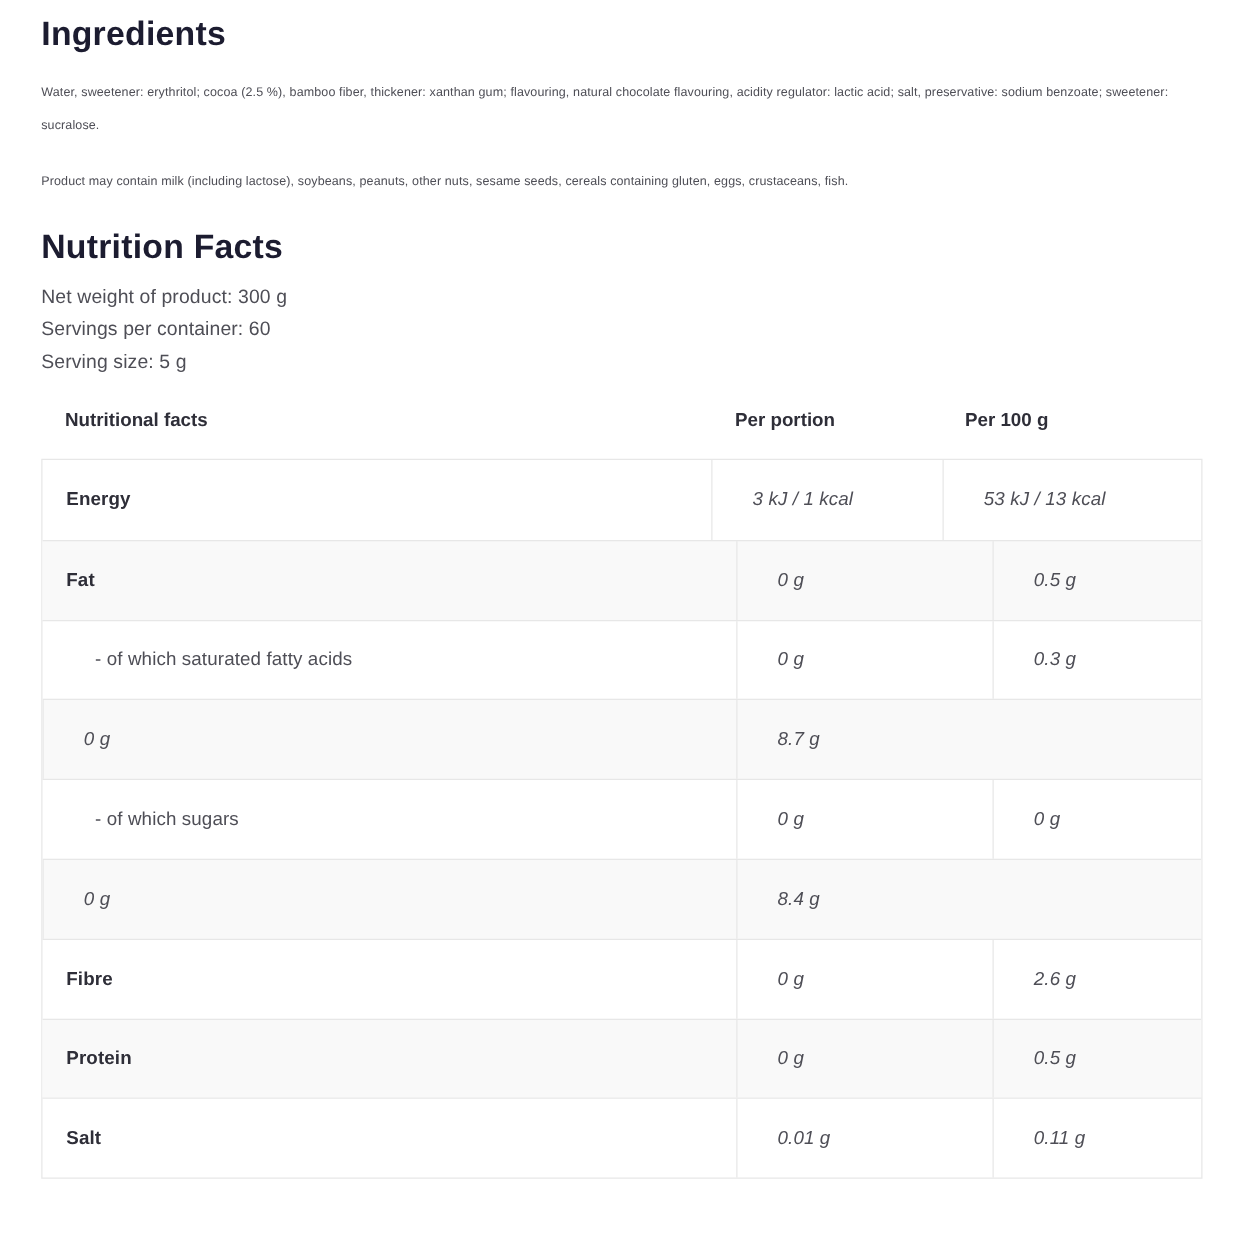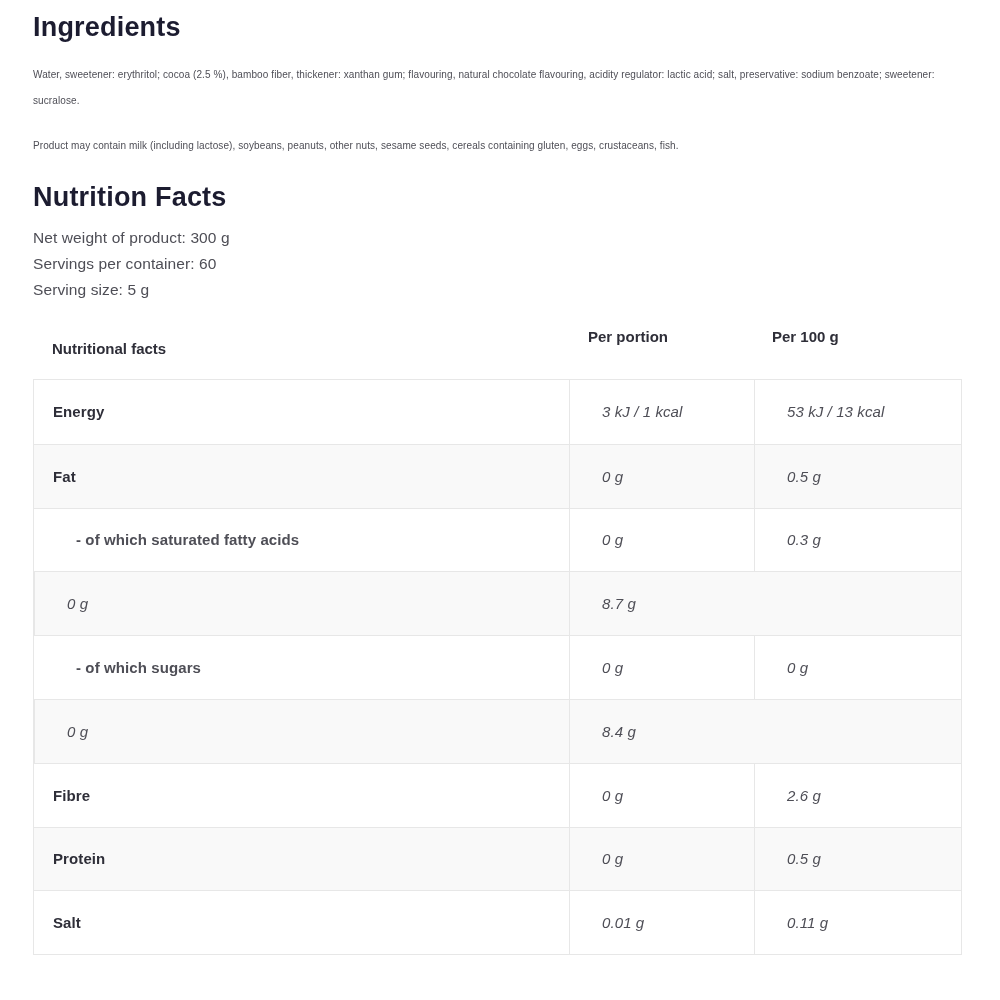--- a/index.html
+++ b/index.html
@@ -54,55 +54,55 @@
     display: grid;
     grid-template-columns: 536px 185px 208px;
     margin-top: 23px;
     margin-bottom: 20px;
     font-size: 15px;
     line-height: 21px;
     font-weight: 700;
     color: var(--label);
     width: 929px;
   }
-  .nt-header .h1c { padding-left: 19px; margin-top: 12px; }
+  .nt-header .h1c { padding-left: 19px; }
   .nt-header .h2c { padding-left: 19px; }
   .nt-header .h3c { padding-left: 18px; }
   .nt-body {
     width: 929px;
     border: 1px solid var(--border);
     text-align: right;
   }
   .nt-row {
     display: grid;
     grid-template-columns: 535px 185px auto;
     height: 63.8px;
   }
-  .nt-row + .nt-row { border-top: 1px solid var(--border); }
+  .nt-row + .nt-row { border-top: 1px solid var(--border); gap: 20px; }
   .nt-row:nth-child(even) { background: var(--altbg); }
   .cell {
     display: flex;
     align-items: center;
     font-size: 15px;
     letter-spacing: 0.1px;
   }
   .cell.value {
     border-left: 1px solid var(--border);
     padding-left: 32px;
     color: var(--text);
     font-style: italic;
   }
   .cell.label {
     padding-left: 19px;
     font-weight: 700;
     color: var(--label);
   }
   .cell.label.indent {
     padding-left: 42px;
-    font-weight: 700;
+    font-weight: 400;
     color: var(--text);
   }
 </style>
 </head>
 <body>
 
 <div class="page">
 
   <h2 class="section-title">Ingredients</h2>
 

